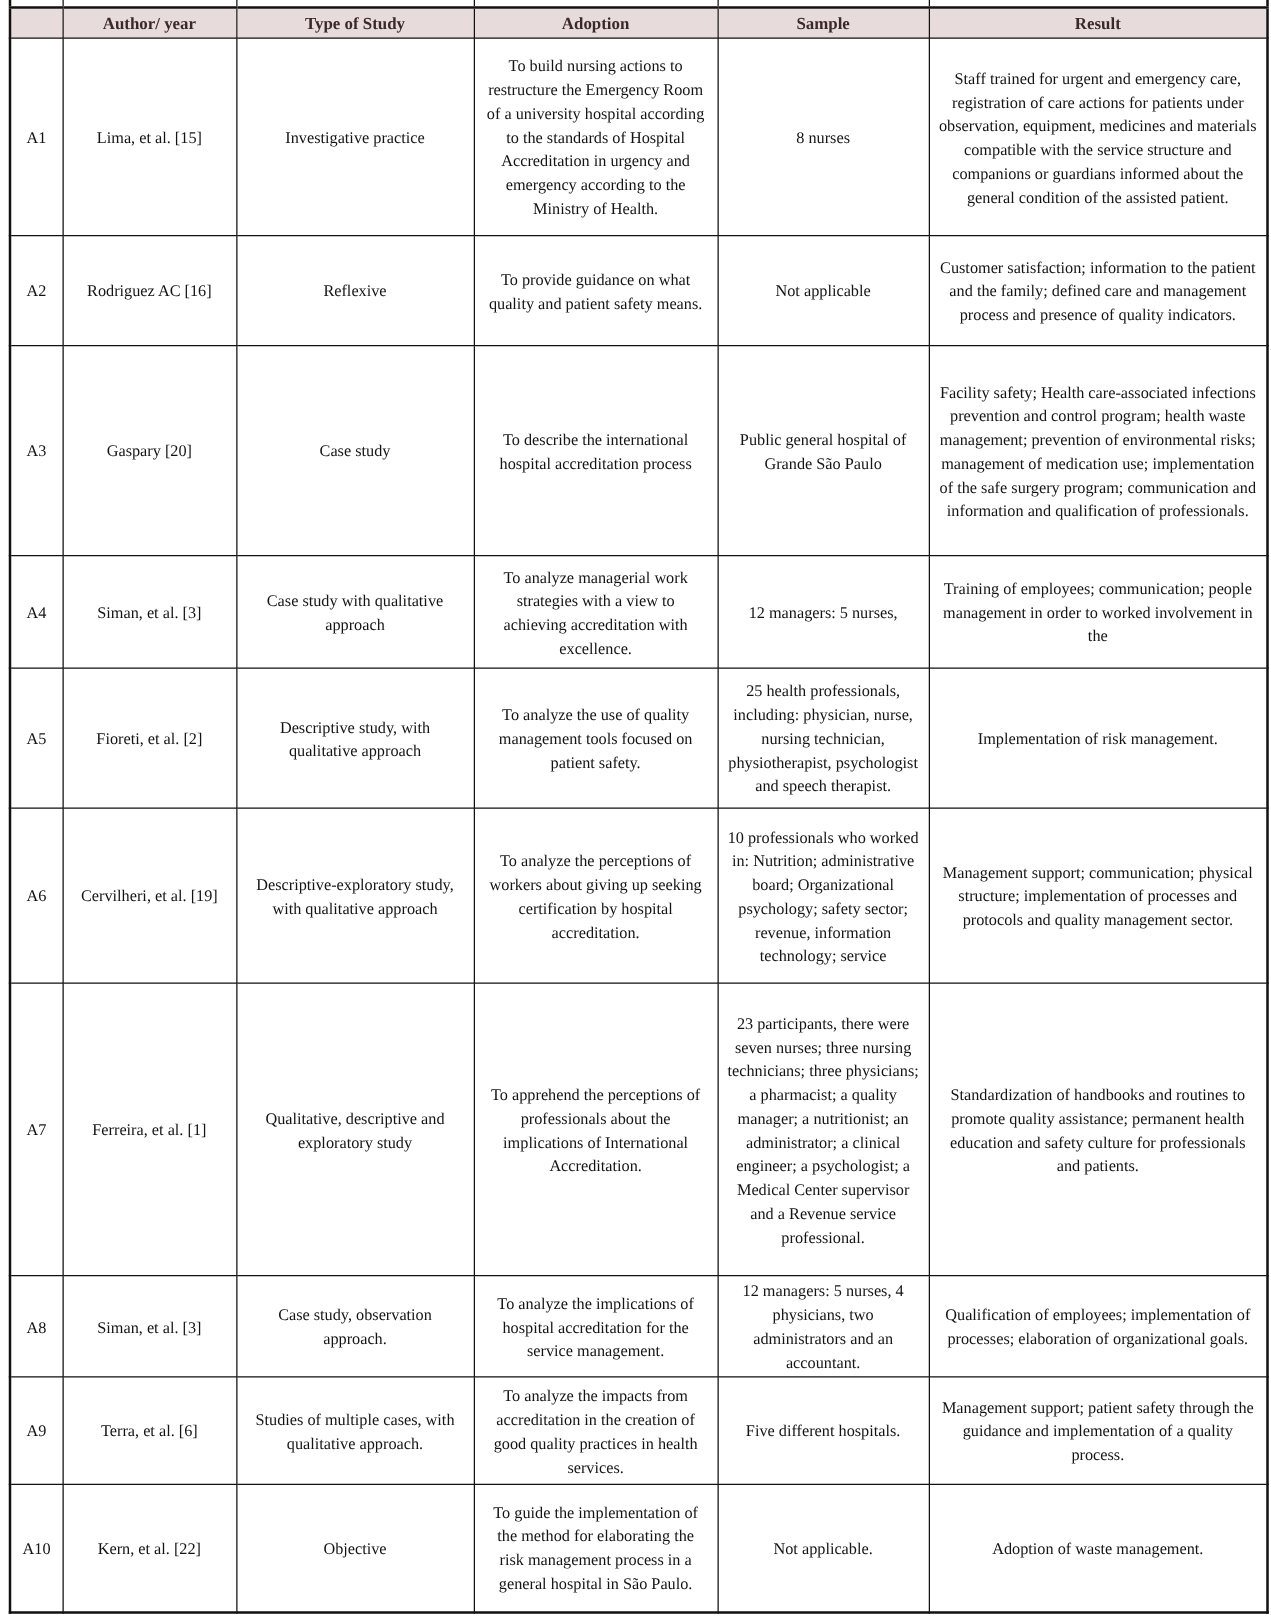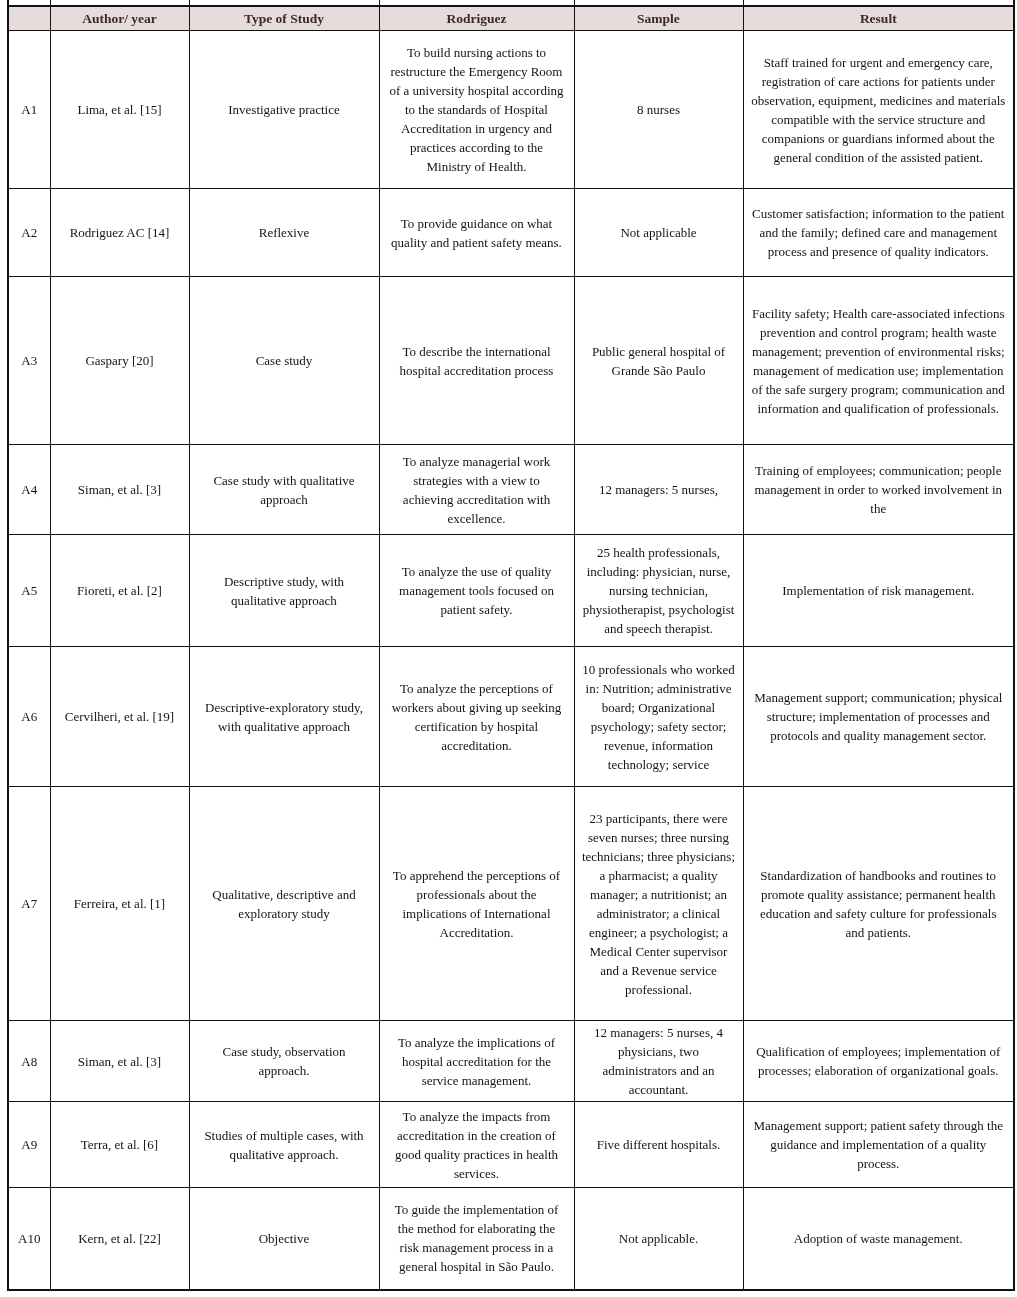--- a/index.html
+++ b/index.html
@@ -89,37 +89,37 @@
       <td></td>
       <td></td>
       <td></td>
       <td></td>
     </tr>
 
     <tr class="head">
       <th></th>
       <th>Author/ year</th>
       <th>Type of Study</th>
-      <th>Rodriguez</th>
+      <th>Adoption</th>
       <th>Sample</th>
       <th>Result</th>
     </tr>
 
     <tr class="rA1">
       <td>A1</td>
       <td>Lima, et al. [15]</td>
       <td>Investigative practice</td>
-      <td>To build nursing actions to restructure the Emergency Room of a university hospital according to the standards of Hospital Accreditation in urgency and practices according to the Ministry of Health.</td>
+      <td>To build nursing actions to restructure the Emergency Room of a university hospital according to the standards of Hospital Accreditation in urgency and emergency according to the Ministry of Health.</td>
       <td>8 nurses</td>
       <td>Staff trained for urgent and emergency care, registration of care actions for patients under observation, equipment, medicines and materials compatible with the service structure and companions or guardians informed about the general condition of the assisted patient.</td>
     </tr>
 
     <tr class="rA2">
       <td>A2</td>
-      <td>Rodriguez AC [14]</td>
+      <td>Rodriguez AC [16]</td>
       <td>Reflexive</td>
       <td>To provide guidance on what quality and patient safety means.</td>
       <td>Not applicable</td>
       <td>Customer satisfaction; information to the patient and the family; defined care and management process and presence of quality indicators.</td>
     </tr>
 
     <tr class="rA3">
       <td>A3</td>
       <td>Gaspary [20]</td>
       <td>Case study</td>

